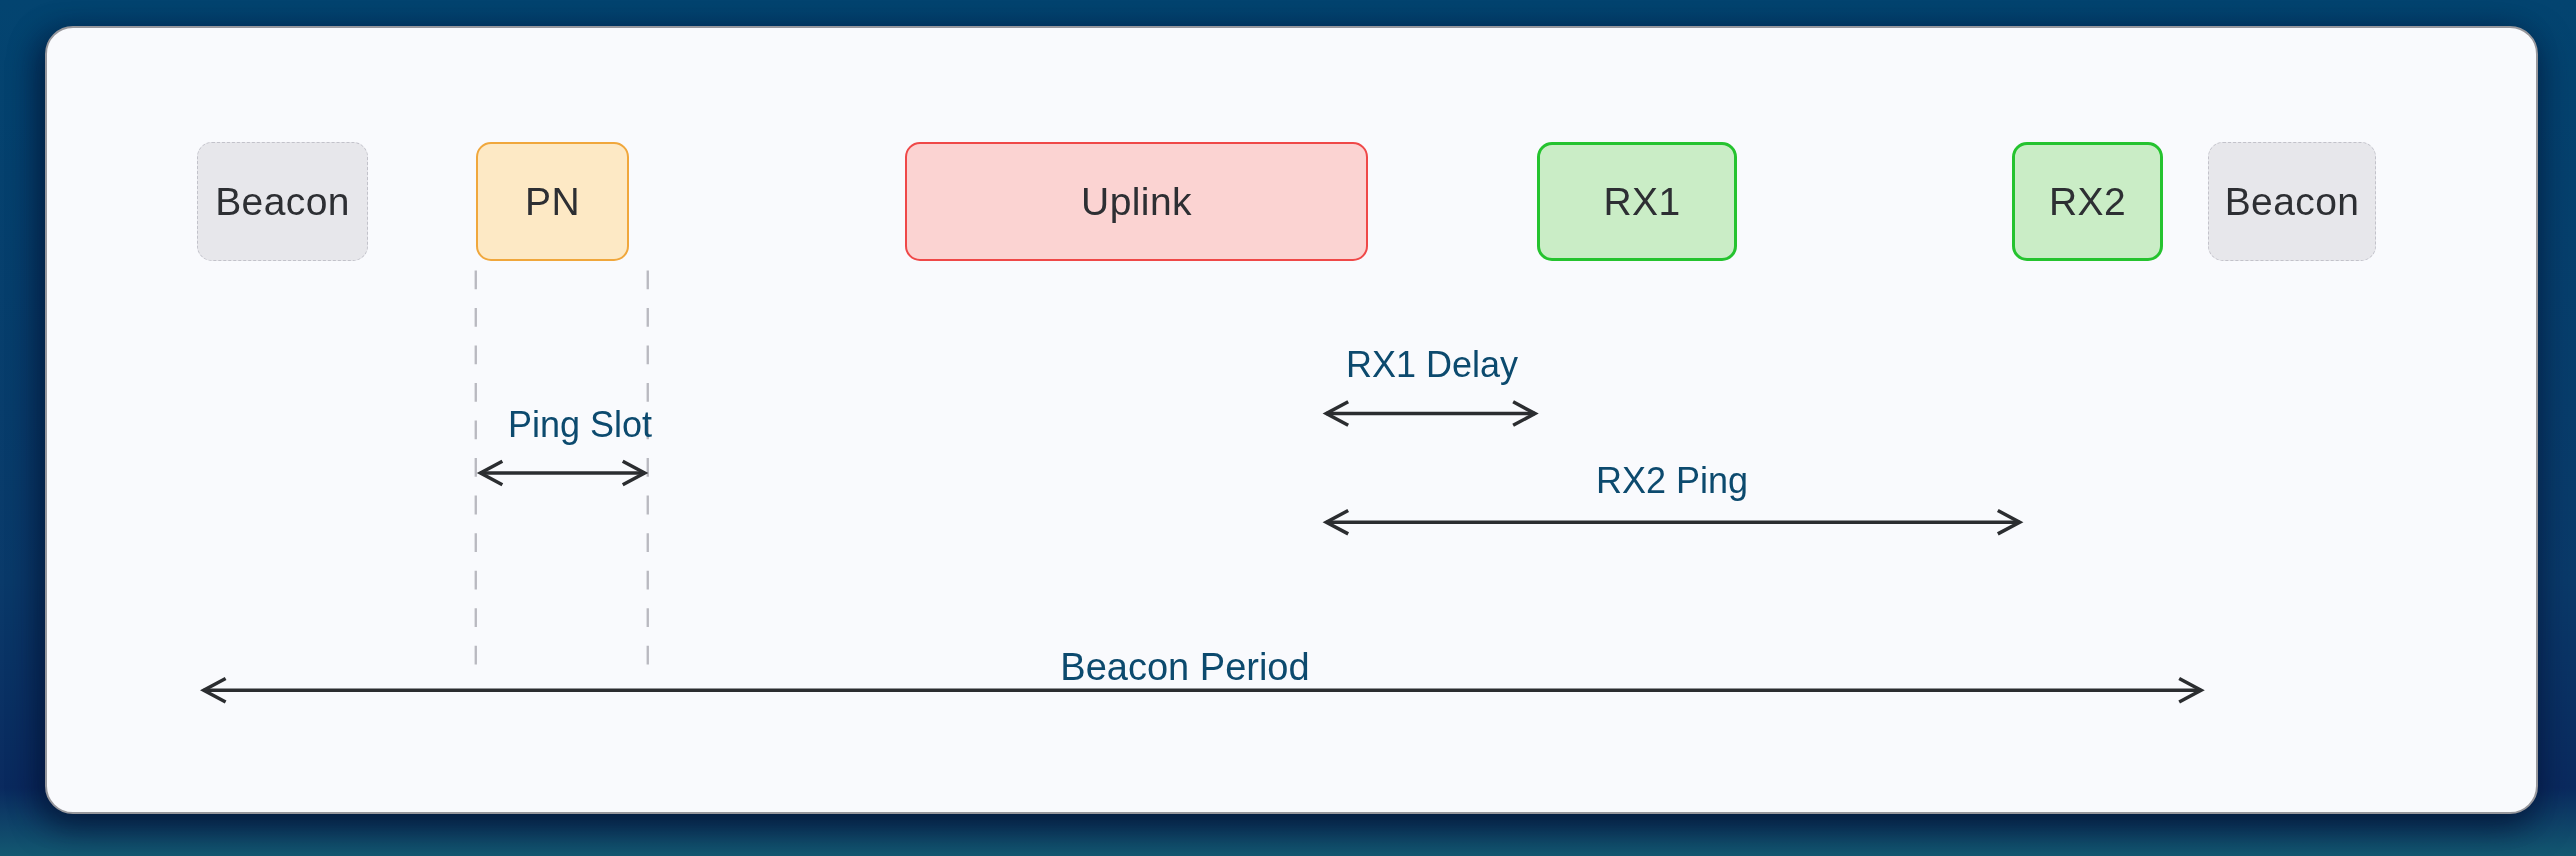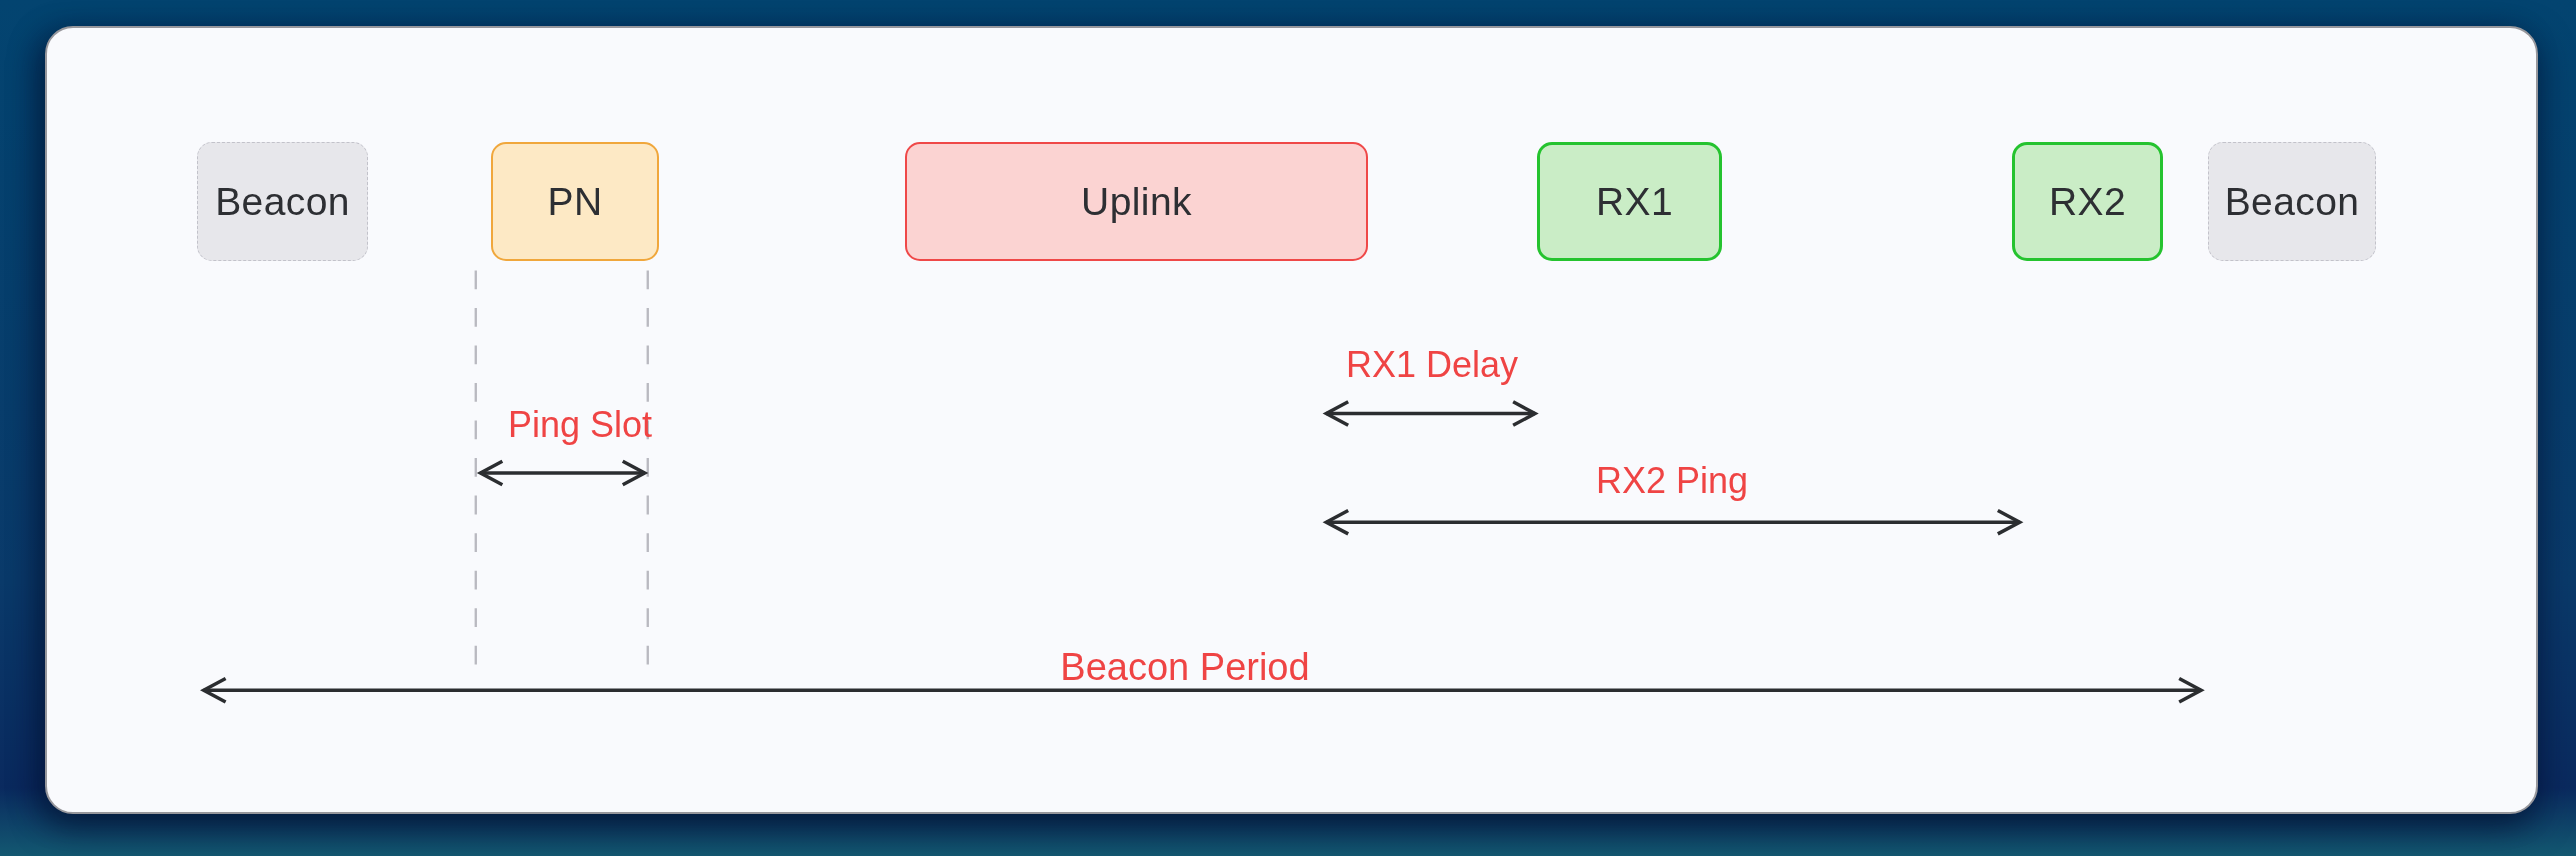--- a/index.html
+++ b/index.html
@@ -51,31 +51,31 @@
   .block.uplink {
     background: #fbd3d2;
     border: 2.3px solid #ef4848;
     margin-left: 40px;
   }
   .block.rx {
     background: #caedc6;
     border: 3.1px solid #25c32f;
   }
   #block-beacon-start { left: 197px;  width: 171px; }
-  #block-pn           { left: 476px;  width: 168px; margin-left: 15px; }
+  #block-pn           { left: 476px;  width: 153px; }
   #block-uplink       { left: 865px; width: 463px; }
-  #block-rx1          { left: 1537px; width: 185px; padding-left: 10px; }
+  #block-rx1          { left: 1537px; width: 200px; padding-left: 10px; }
   #block-rx2          { left: 2012px; width: 151px; }
   #block-beacon-end   { left: 2208px; width: 168px; }
 
   .anno-label {
     position: absolute;
     transform: translateX(-50%);
     font-size: 36px;
-    color: #ef4444;
+    color: #0c4a6e;
     white-space: nowrap;
     z-index: 4;
   }
   #label-ping-slot     { left: 580px;  top: 404px; }
   #label-rx1-delay     { left: 1432px; top: 344px; }
   #label-rx2-delay     { left: 1672px; top: 460px; }
   #label-beacon-period { left: 1185px; top: 646px; font-size: 38px; }
 
   svg.overlay {
     position: absolute;

